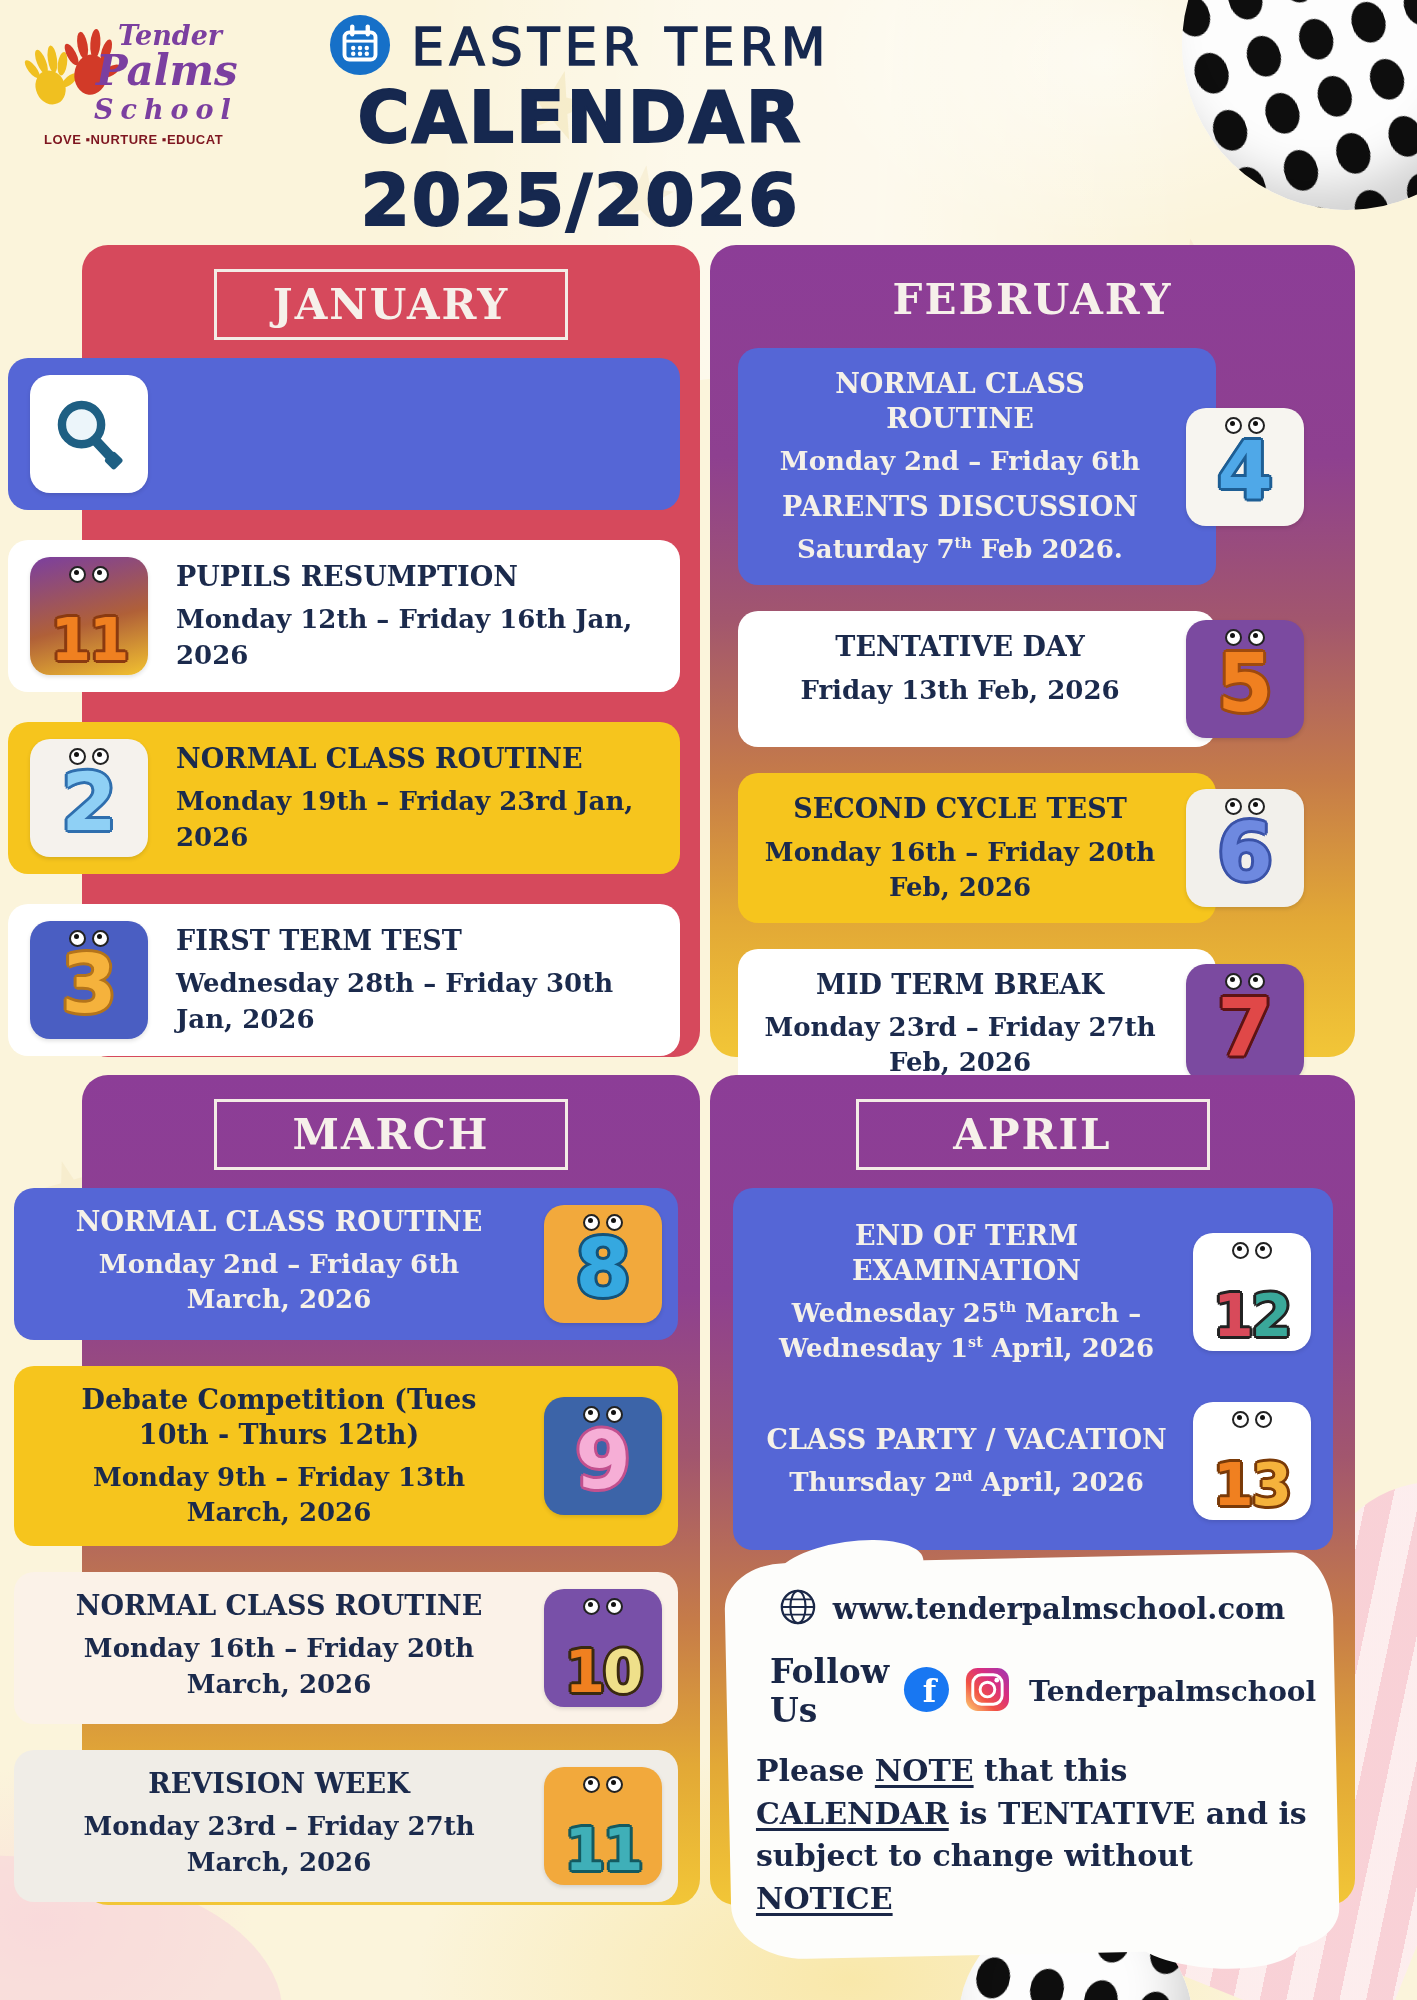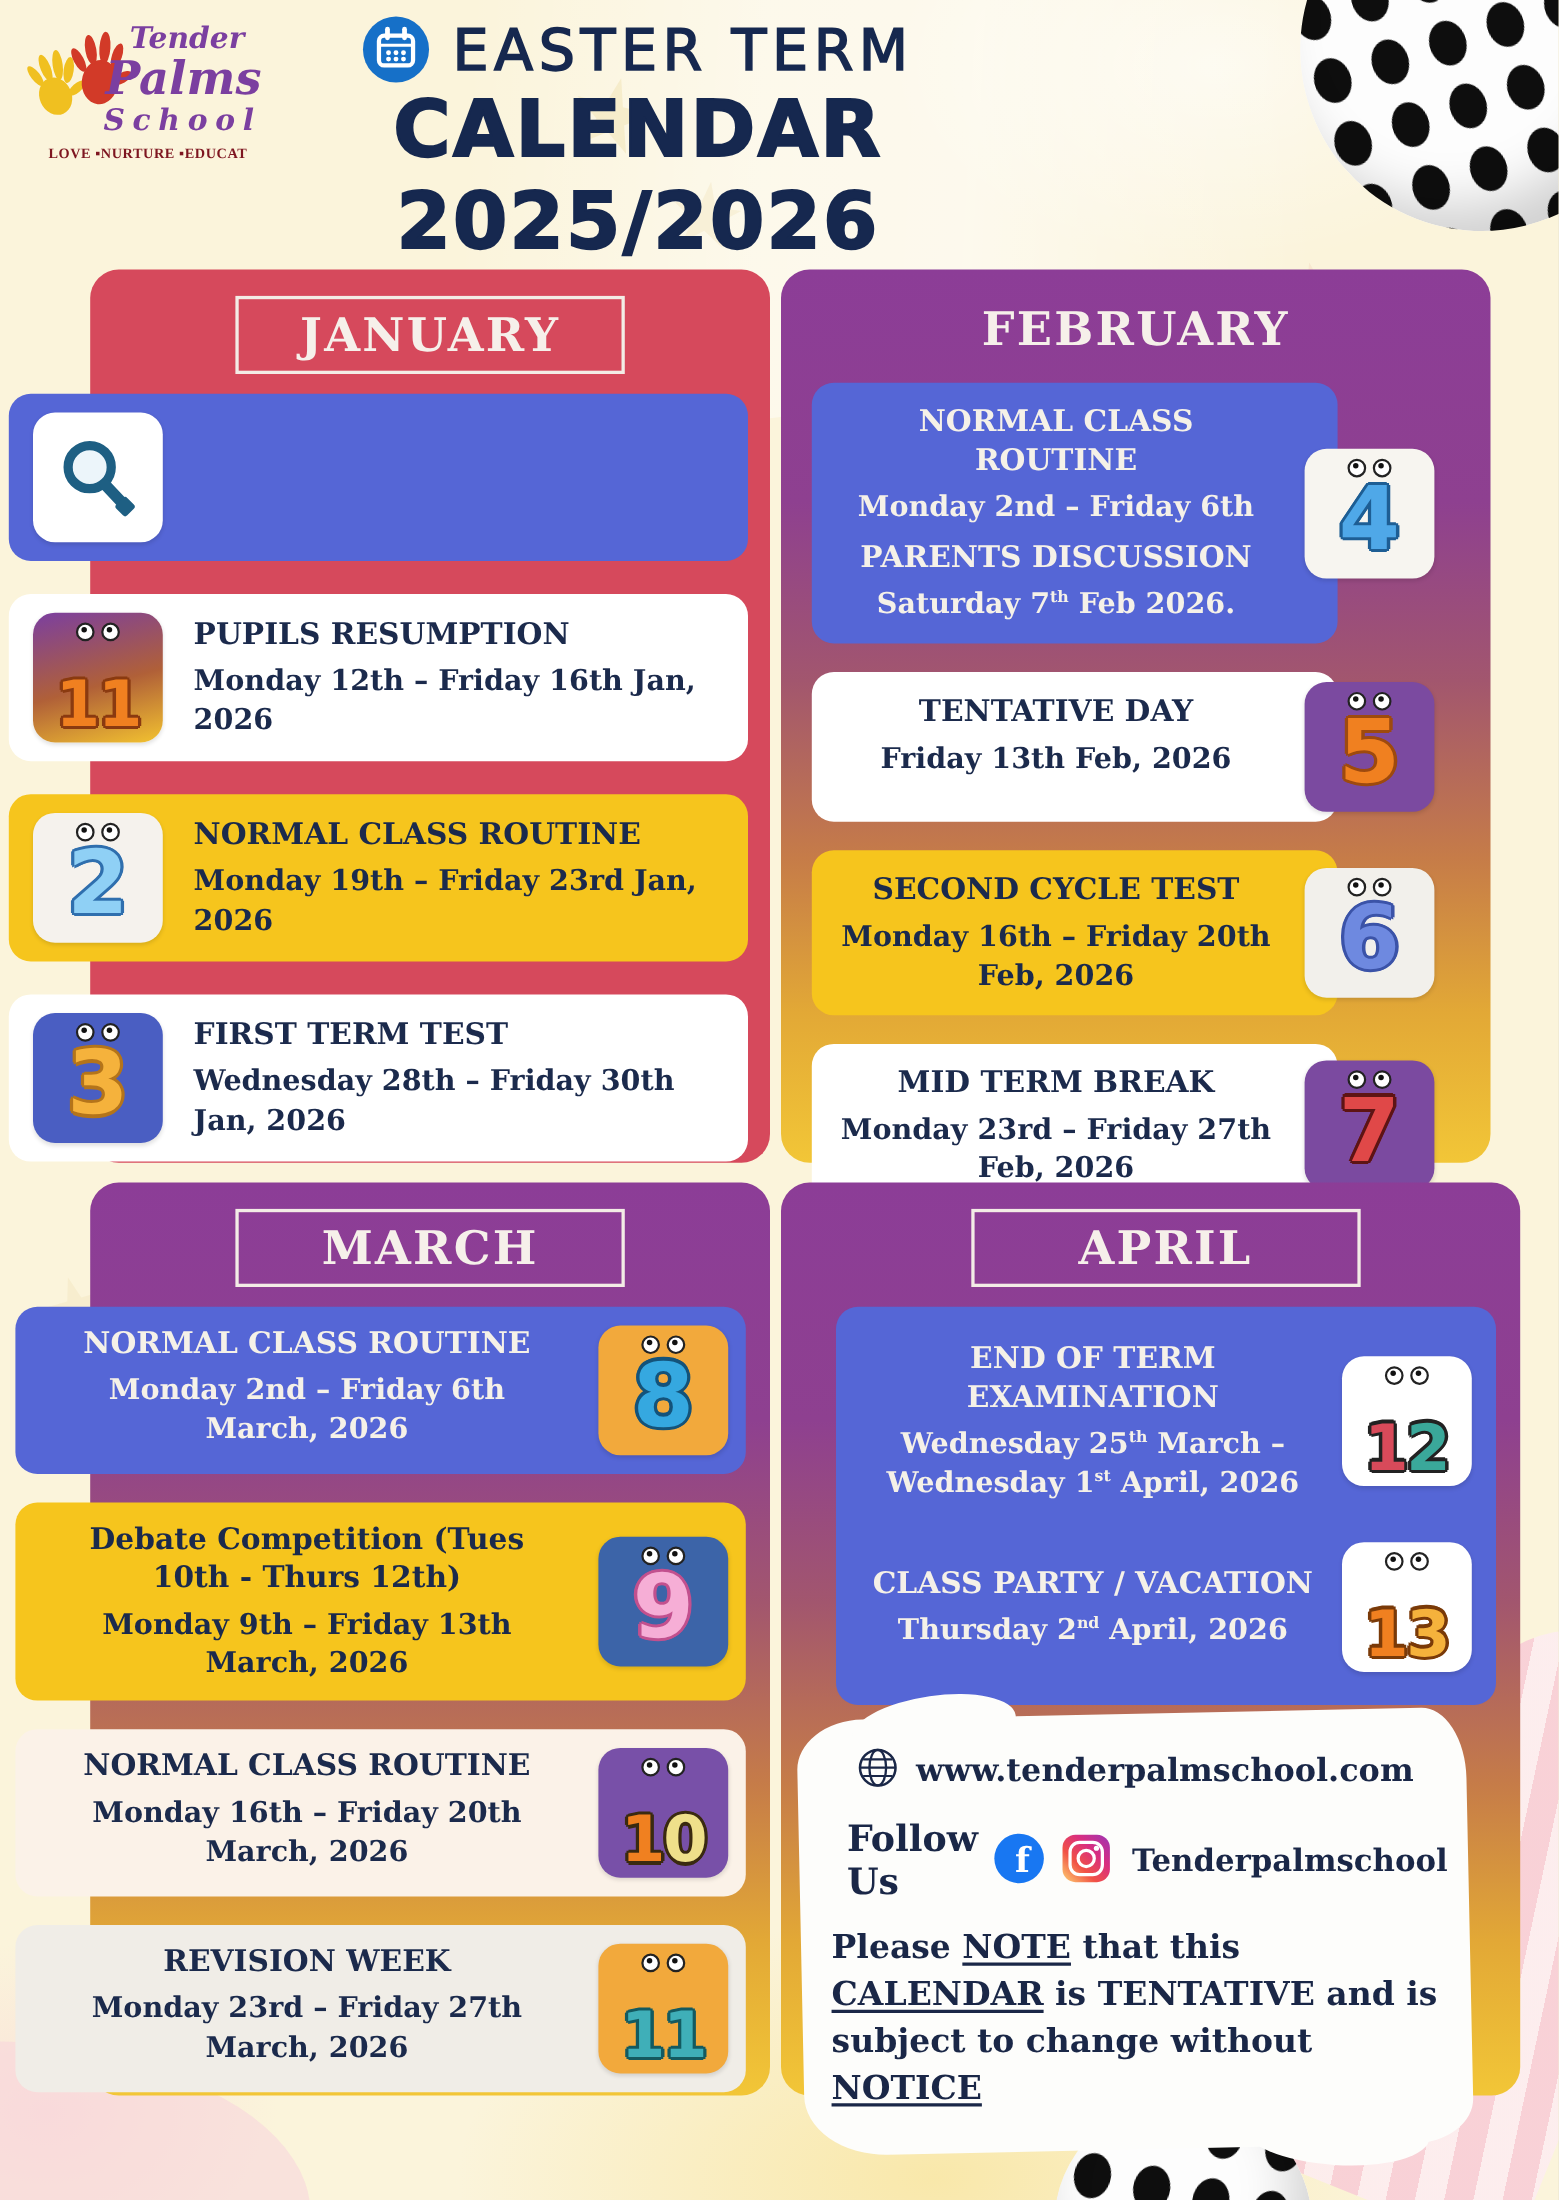--- a/index.html
+++ b/index.html
@@ -31,37 +31,37 @@
   .s3{width:64px;height:64px;left:610px;top:165px;transform:rotate(8deg);opacity:.3;}
   .s4{width:80px;height:80px;left:1240px;top:1180px;transform:rotate(20deg);opacity:.35;background:#EFD6DC;}
   .s5{width:60px;height:60px;left:40px;top:1160px;transform:rotate(-16deg);opacity:.3;}
   
   .logo{position:absolute;left:14px;top:16px;width:250px;height:136px;z-index:2;}
   .logo svg{position:absolute;left:0;top:2;}
   .lt{position:absolute;color:#7B3FA0;font-style:italic;font-weight:bold;line-height:1;}
   .lt1{left:104px;top:6px;font-size:27px;}
   .lt2{left:82px;top:34px;font-size:42px;}
   .lt3{left:80px;top:80px;font-size:27px;letter-spacing:7px;}
-  .tagline{position:absolute;left:6px;top:116px;font-family:Liberation Serif, serif;
+  .tagline{position:absolute;left:6px;top:116px;font-family:Liberation Sans, sans-serif;
            font-weight:bold;font-size:13px;color:#7E1620;letter-spacing:.5px;padding-left:24px;}
   .header-center{position:absolute;left:235px;top:14px;width:690px;text-align:center;z-index:2;color:#16284F;}
   .title-row{display:flex;align-items:center;justify-content:center;gap:20px;}
   .title1{font-family:"DejaVu Sans",sans-serif;font-weight:normal;font-size:52px;letter-spacing:5px;
           -webkit-text-stroke:1.5px #16284F;}
   .title2{font-family:"DejaVu Sans",sans-serif;font-weight:bold;font-size:71px;letter-spacing:2px;
           margin-top:-4px;-webkit-text-stroke:2px #16284F;}
   .theme-row{display:flex;align-items:baseline;justify-content:center;gap:12px;margin-top:4px;}
   .theme-label{font-style:italic;font-weight:bold;font-size:37px;}
   .theme-text{font-family:"DejaVu Sans Mono",monospace;font-weight:bold;font-size:28px;letter-spacing:2px;}
   
   .panel{position:absolute;border-radius:26px;z-index:2;}
   #jan{left:82px;top:245px;width:618px;height:812px;background:#D6495C;}
   #feb{left:710px;top:245px;width:645px;height:812px;}
   #mar{left:82px;top:1075px;width:618px;height:830px;}
-  #apr{left:710px;top:1075px;width:645px;height:830px;padding-left:27px;}
+  #apr{left:710px;top:1075px;width:645px;height:830px;}
   .panel-grad{background:linear-gradient(180deg,#8C3D97 0%,#8E4090 26%,#A2566E 46%,#C67C48 66%,#E2A836 83%,#F2C637 100%);}
   .month-title{font-weight:bold;font-size:42px;letter-spacing:2px;color:#F6F0EA;text-align:center;
                width:fit-content;margin:24px auto 18px;}
   .boxed{border:3px solid #F3ECE6;padding:8px 34px;min-width:280px;}
   #feb .month-title{margin:30px auto 24px;}
   .card{position:relative;border-radius:20px;box-sizing:border-box;}
   .card-blue{background:#5566D6;color:#F5F1E8;}
   .card-white{background:#FFFFFF;color:#1B2A4C;}
   .card-yellow{background:#F6C51D;color:#1B2A4C;}
   .card-cream{background:#FBF2E8;color:#1B2A4C;}

